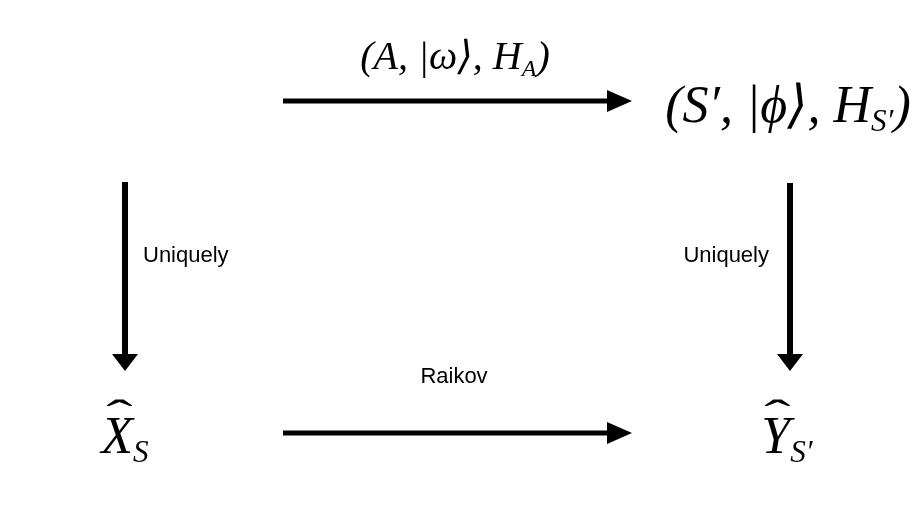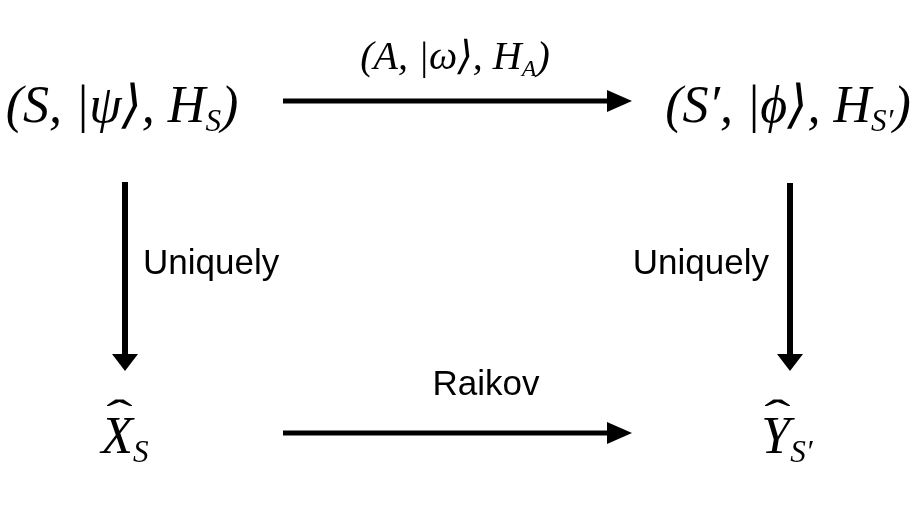--- a/index.html
+++ b/index.html
@@ -34,21 +34,21 @@
     font-style: italic;
     font-size: 52px;
     line-height: 1.1;
     white-space: nowrap;
   }
   .math-small {
     font-size: 40px;
   }
   .sans {
     font-family: "Liberation Sans", "DejaVu Sans", sans-serif;
-    font-size: 35px;
+    font-size: 22px;
     line-height: 1.1;
     white-space: nowrap;
     text-align: center;
   }
   .sub {
     font-size: 0.60em;
     vertical-align: -0.28em;
   }
   .hatwrap {
     position: relative;
@@ -64,21 +64,21 @@
     line-height: 1;
   }
   
   .n-tl  { left: 122px; top: 76px;  }
   .n-tr  { left: 788px; top: 76px;  }
   .n-bl  { left: 125px; top: 407px; }
   .n-br  { left: 787px; top: 407px; }
   .l-top { left: 455px; top: 34px;  }
   .l-ul  { left: 143px; top: 243px; }
   .l-ur  { left: 769px; top: 243px; }
-  .l-rk  { left: 454px; top: 364px; margin-left: 32px; }
+  .l-rk  { left: 454px; top: 364px; }
 </style>
 </head>
 <body>
 
 <div class="stage">
 
   <svg class="arrows-layer" width="924" height="520" viewBox="0 0 924 520">
     <g>
       <line x1="283" y1="101" x2="610" y2="101" stroke="#000000" stroke-width="5"></line>
       <polygon points="632,101 607,90 607,112" fill="#000000"></polygon>
@@ -90,23 +90,20 @@
     <g>
       <line x1="790" y1="183" x2="790" y2="356" stroke="#000000" stroke-width="6"></line>
       <polygon points="790,371 777,354 803,354" fill="#000000"></polygon>
     </g>
     <g>
       <line x1="283" y1="433" x2="610" y2="433" stroke="#000000" stroke-width="5"></line>
       <polygon points="632,433 607,422 607,444" fill="#000000"></polygon>
     </g>
   </svg>
 
-  <div class="abs cx math n-tl">
-    <span>(S, |ψ⟩, H</span><span class="sub">S</span><span>)</span>
-  </div>
 
   <div class="abs cx math math-small l-top">
     <span>(A, |ω⟩, H</span><span class="sub">A</span><span>)</span>
   </div>
 
   <div class="abs cx math n-tr">
     <span>(S′, |ϕ⟩, H</span><span class="sub">S′</span><span>)</span>
   </div>
 
   <div class="abs sans l-ul">Uniquely</div>

